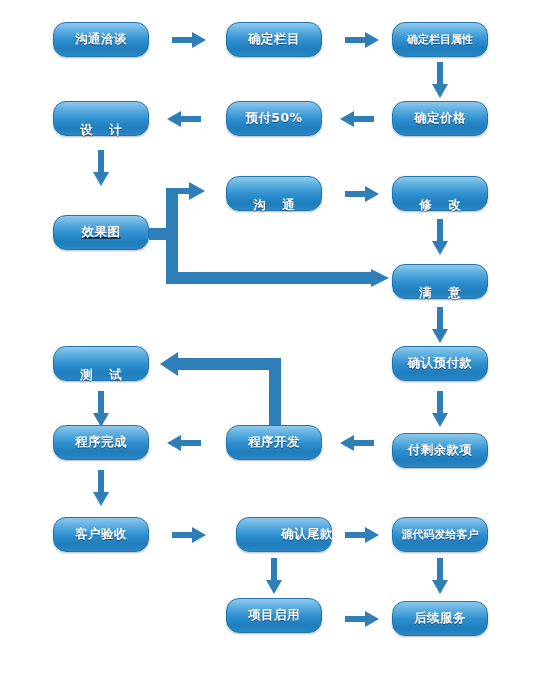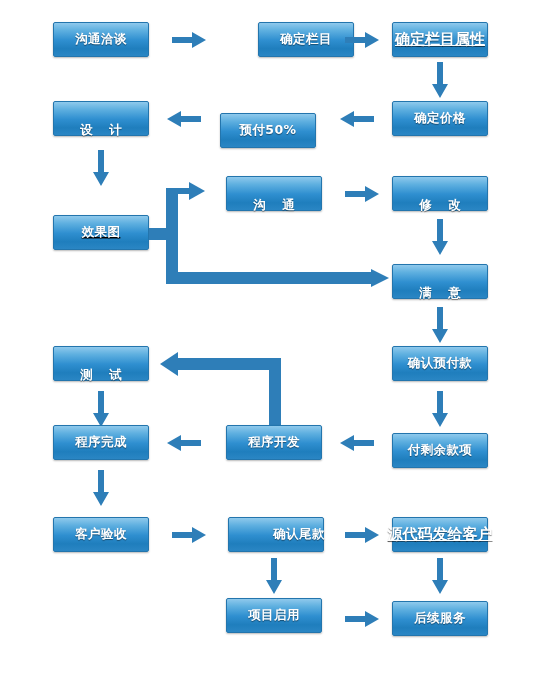--- a/index.html
+++ b/index.html
@@ -14,21 +14,21 @@
     position: relative;
     width: 540px;
     height: 700px;
     background: #ffffff;
     overflow: hidden;
   }
   .node {
     position: absolute;
     width: 96px;
     height: 35px;
-    border-radius: 2px;
+    border-radius: 13px;
     background: linear-gradient(to bottom,
         #8fc9ec 0%,
         #5fb0e0 22%,
         #2f8fd0 52%,
         #1f7ebd 78%,
         #2a86c4 100%);
     border: 1px solid #2375ad;
     box-shadow: 0 1px 2px rgba(0,0,0,0.28);
     display: flex;
     align-items: center;
@@ -37,21 +37,21 @@
   }
   .node .label {
     color: #ffffff;
     font-size: 12.5px;
     font-weight: bold;
     letter-spacing: 0.4px;
     line-height: 1;
     text-shadow: 0 1px 1px rgba(0,0,0,0.45);
     white-space: nowrap;
   }
-  .node.wide .label { font-size: 15px; letter-spacing: 0; text-decoration: underline; }
+  .node.wide .label { font-size: 11px; letter-spacing: 0; }
   .node.spaced .label { letter-spacing: 6px; text-indent: 6px; margin-top: 24px; }
 
   
   .arrow {
     position: absolute;
   }
   .arrow svg { display: block; }
 
   
   .elbow {
@@ -65,21 +65,21 @@
 <div id="canvas">
 
   <div class="node" style="left:53px; top:22px;">
     <span class="label">沟通洽谈</span>
   </div>
   <div class="arrow" style="left:172px; top:32px;">
     <svg width="34" height="16" viewBox="0 0 34 16">
         <path d="M0 5 H20 V0 L34 8 L20 16 V11 H0 Z" fill="#2e7eb8"></path>
       </svg>
   </div>
-  <div class="node" style="left:226px; top:22px;margin-left:32px;">
+  <div class="node" style="left:226px; top:22px;">
     <span class="label">确定栏目</span>
   </div>
   <div class="arrow" style="left:345px; top:32px;">
     <svg width="34" height="16" viewBox="0 0 34 16">
         <path d="M0 5 H20 V0 L34 8 L20 16 V11 H0 Z" fill="#2e7eb8"></path>
       </svg>
   </div>
   <div class="node wide" style="left:392px; top:22px;">
     <span class="label">确定栏目属性</span>
   </div>
@@ -91,21 +91,21 @@
   </div>
 
   <div class="node spaced" style="left:53px; top:101px;">
     <span class="label">设 计</span>
   </div>
   <div class="arrow" style="left:167px; top:111px;">
     <svg width="34" height="16" viewBox="0 0 34 16">
         <path d="M34 5 H14 V0 L0 8 L14 16 V11 H34 Z" fill="#2e7eb8"></path>
       </svg>
   </div>
-  <div class="node" style="left:220px; top:101px;margin-top:12px;">
+  <div class="node" style="left:226px; top:101px;">
     <span class="label">预付50%</span>
   </div>
   <div class="arrow" style="left:340px; top:111px;">
     <svg width="34" height="16" viewBox="0 0 34 16">
         <path d="M34 5 H14 V0 L0 8 L14 16 V11 H34 Z" fill="#2e7eb8"></path>
       </svg>
   </div>
   <div class="node" style="left:392px; top:101px;">
     <span class="label">确定价格</span>
   </div>
@@ -220,21 +220,21 @@
   </div>
 
   <div class="node" style="left:53px; top:517px;">
     <span class="label">客户验收</span>
   </div>
   <div class="arrow" style="left:172px; top:527px;">
     <svg width="34" height="16" viewBox="0 0 34 16">
         <path d="M0 5 H20 V0 L34 8 L20 16 V11 H0 Z" fill="#2e7eb8"></path>
       </svg>
   </div>
-  <div class="node" style="left:228px; top:517px;padding-left:46px;">
+  <div class="node" style="left:236px; top:517px;padding-left:46px;">
     <span class="label">确认尾款</span>
   </div>
   <div class="arrow" style="left:345px; top:527px;">
     <svg width="34" height="16" viewBox="0 0 34 16">
         <path d="M0 5 H20 V0 L34 8 L20 16 V11 H0 Z" fill="#2e7eb8"></path>
       </svg>
   </div>
   <div class="node wide" style="left:392px; top:517px;">
     <span class="label">源代码发给客户</span>
   </div>

